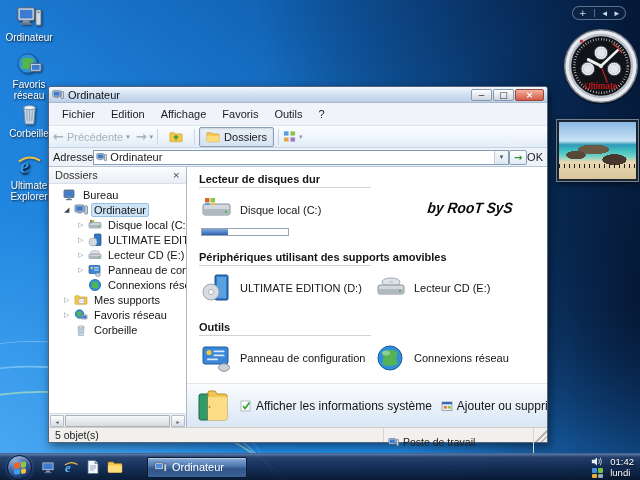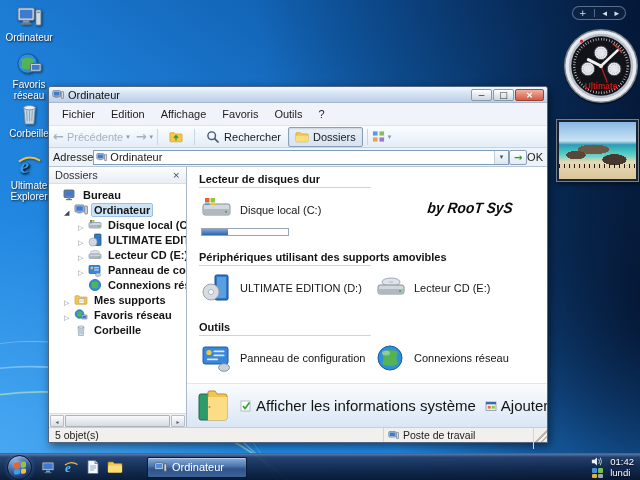--- a/index.html
+++ b/index.html
@@ -85,21 +85,21 @@
   .go-btn { width:18px; height:15px; border:1px solid #8aa0b8; border-radius:2px;
     background:linear-gradient(#ffffff,#e2ebf5); color:#2f9a2f; font-weight:bold; font-size:10px;
     text-align:center; line-height:13px; }
 
   .main { flex:1; display:flex; background:#fff; overflow:hidden; }
   .tree-panel { width:138px; flex:none; border-right:1px solid #aab8c8; display:flex; flex-direction:column; background:#fff; }
   .tree-header { height:17px; flex:none; background:linear-gradient(#fcfdfe,#e9eef5); border-bottom:1px solid #d9e0e9;
     display:flex; align-items:center; padding:0 6px; color:#333; }
   .tree-close { margin-left:auto; font-size:9px; color:#444; line-height:10px; }
   .tree-body { flex:1; padding-top:3px; color:#141414; overflow:hidden; }
-  .tree-item { display:flex; align-items:flex-end; height:15px; white-space:nowrap;font-weight:bold; }
+  .tree-item { display:flex; align-items:center; height:15px; white-space:nowrap; }
   .lvl0 { padding-left:4px; } .lvl1 { padding-left:15px; } .lvl2 { padding-left:29px; }
   .expander { width:10px; flex:none; font-size:7px; color:#7d8893; text-align:left; }
   .expander.open { color:#3c4650; }
   .tree-icon { width:14px; height:14px; flex:none; margin-right:3px; }
   .tree-icon svg { width:14px; height:14px; display:block; }
   .tree-label { padding:0 2px; border:1px solid transparent; border-radius:2px; }
   .selected > .tree-label { background:#cde4f7; border-color:#9ac0e4; }
   .tree-hscroll { height:14px; flex:none; background:#eff2f5; border-top:1px solid #dadee2; display:flex; align-items:center; padding:0 1px; }
   .scroll-btn { width:14px; height:12px; flex:none; background:linear-gradient(#fdfdfd,#d9dee4); border:1px solid #b6bdc6;
     border-radius:1px; font-size:6px; color:#55606c; text-align:center; line-height:11px; }
@@ -116,25 +116,25 @@
   .cap-bar { position:absolute; left:2px; bottom:3px; width:88px; height:8px; border:1px solid #98a6b4; background:#fff; }
   .cap-fill { display:block; width:30%; height:100%; background:linear-gradient(#7fa8de,#2f62b0); }
   .watermark { position:absolute; right:30px; top:32px; font-size:15px; font-weight:bold; font-style:italic;
     color:#0a0a0a; transform:skewX(-6deg) scaleX(.92); letter-spacing:0; }
   .footer-band { position:absolute; left:0; right:0; bottom:0; height:44px;
     background:linear-gradient(#fbfcfd,#d9e6f5); border-top:1px solid #e6e6e6;
     display:flex; align-items:center; padding-left:8px; gap:9px; overflow:hidden; }
   .footer-band::after { content:""; position:absolute; right:-40px; top:-30px; width:160px; height:110px;
     border-radius:50%; border-bottom:2px solid rgba(255,255,255,.8); transform:rotate(-18deg); }
   .footer-folder { width:36px; height:34px; flex:none; }
-  .f-link { display:flex; align-items:center; gap:4px; font-size:15px; white-space:nowrap; }
+  .f-link { display:flex; align-items:center; gap:4px; font-size:12px; white-space:nowrap; }
   .f-link svg { width:12px; height:12px; flex:none; }
 
   .statusbar { height:15px; flex:none; background:#f1f0ee; border-top:1px solid #cfcdc7;
-    display:flex; align-items:center; font-size:10.5px; color:#222; }
+    display:flex; font-size:10.5px; color:#222; }
   .status-left { flex:1; padding:0 6px; height:100%; display:flex; align-items:center; border-right:1px solid #d6d4ce; }
   .status-right { width:150px; height:100%; display:flex; align-items:center; gap:4px; padding:14px 4px; border-right:1px solid #d6d4ce; }
   .status-right svg { width:11px; height:11px; }
   .grip { width:13px; height:100%; background:
      linear-gradient(135deg, transparent 55%, #b9b6ae 55% 65%, transparent 65% 75%, #b9b6ae 75% 85%, transparent 85%); }
 
   
   .taskbar { position:absolute; left:0; bottom:0; width:640px; height:27px; z-index:5;
     background:linear-gradient(180deg, rgba(92,122,168,.95) 0%, rgba(38,62,104,.93) 12%, rgba(19,40,77,.92) 50%, rgba(8,21,45,.95) 100%);
     border-top:1px solid rgba(120,150,195,.6); display:flex; align-items:center; }
@@ -275,27 +275,20 @@
       <span class="tb-caret glyph">▾</span>
     </span>
     <span class="tb-sep"></span>
     <span class="tb-btn">
       <svg viewBox="0 0 16 14">
           <path d="M1 3 Q1 2 2 2 L6 2 L7.5 3.5 L14 3.5 Q15 3.5 15 4.5 L15 11.5 Q15 12.5 14 12.5 L2 12.5 Q1 12.5 1 11.5 Z" fill="#f5c64a" stroke="#c89a28" stroke-width=".7"></path>
           <path d="M8 11 L8 5.5 M5.5 8 L8 5.5 L10.5 8" stroke="#2f9a2f" stroke-width="1.5" fill="none"></path>
         </svg>
     </span>
     <span class="tb-sep"></span>
-    <span class="tb-btn">
-      <svg viewBox="0 0 14 14">
-          <circle cx="5.7" cy="5.7" r="3.8" fill="none" stroke="#46586a" stroke-width="1.4"></circle>
-          <line x1="8.6" y1="8.6" x2="12.5" y2="12.5" stroke="#46586a" stroke-width="1.7"></line>
-        </svg>
-      <span>Rechercher</span>
-    </span>
     <span class="tb-btn pressed">
       <svg viewBox="0 0 16 14">
           <path d="M1 3 Q1 2 2 2 L6 2 L7.5 3.5 L14 3.5 Q15 3.5 15 4.5 L15 11.5 Q15 12.5 14 12.5 L2 12.5 Q1 12.5 1 11.5 Z" fill="#f5c64a" stroke="#c89a28" stroke-width=".7"></path>
           <path d="M1 5.5 L15 5.5 L15 11.5 Q15 12.5 14 12.5 L2 12.5 Q1 12.5 1 11.5 Z" fill="#fadd7d"></path>
         </svg>
       <span>Dossiers</span>
     </span>
     <span class="tb-sep"></span>
     <span class="tb-group">
       <svg viewBox="0 0 14 14" width="13" height="13">

